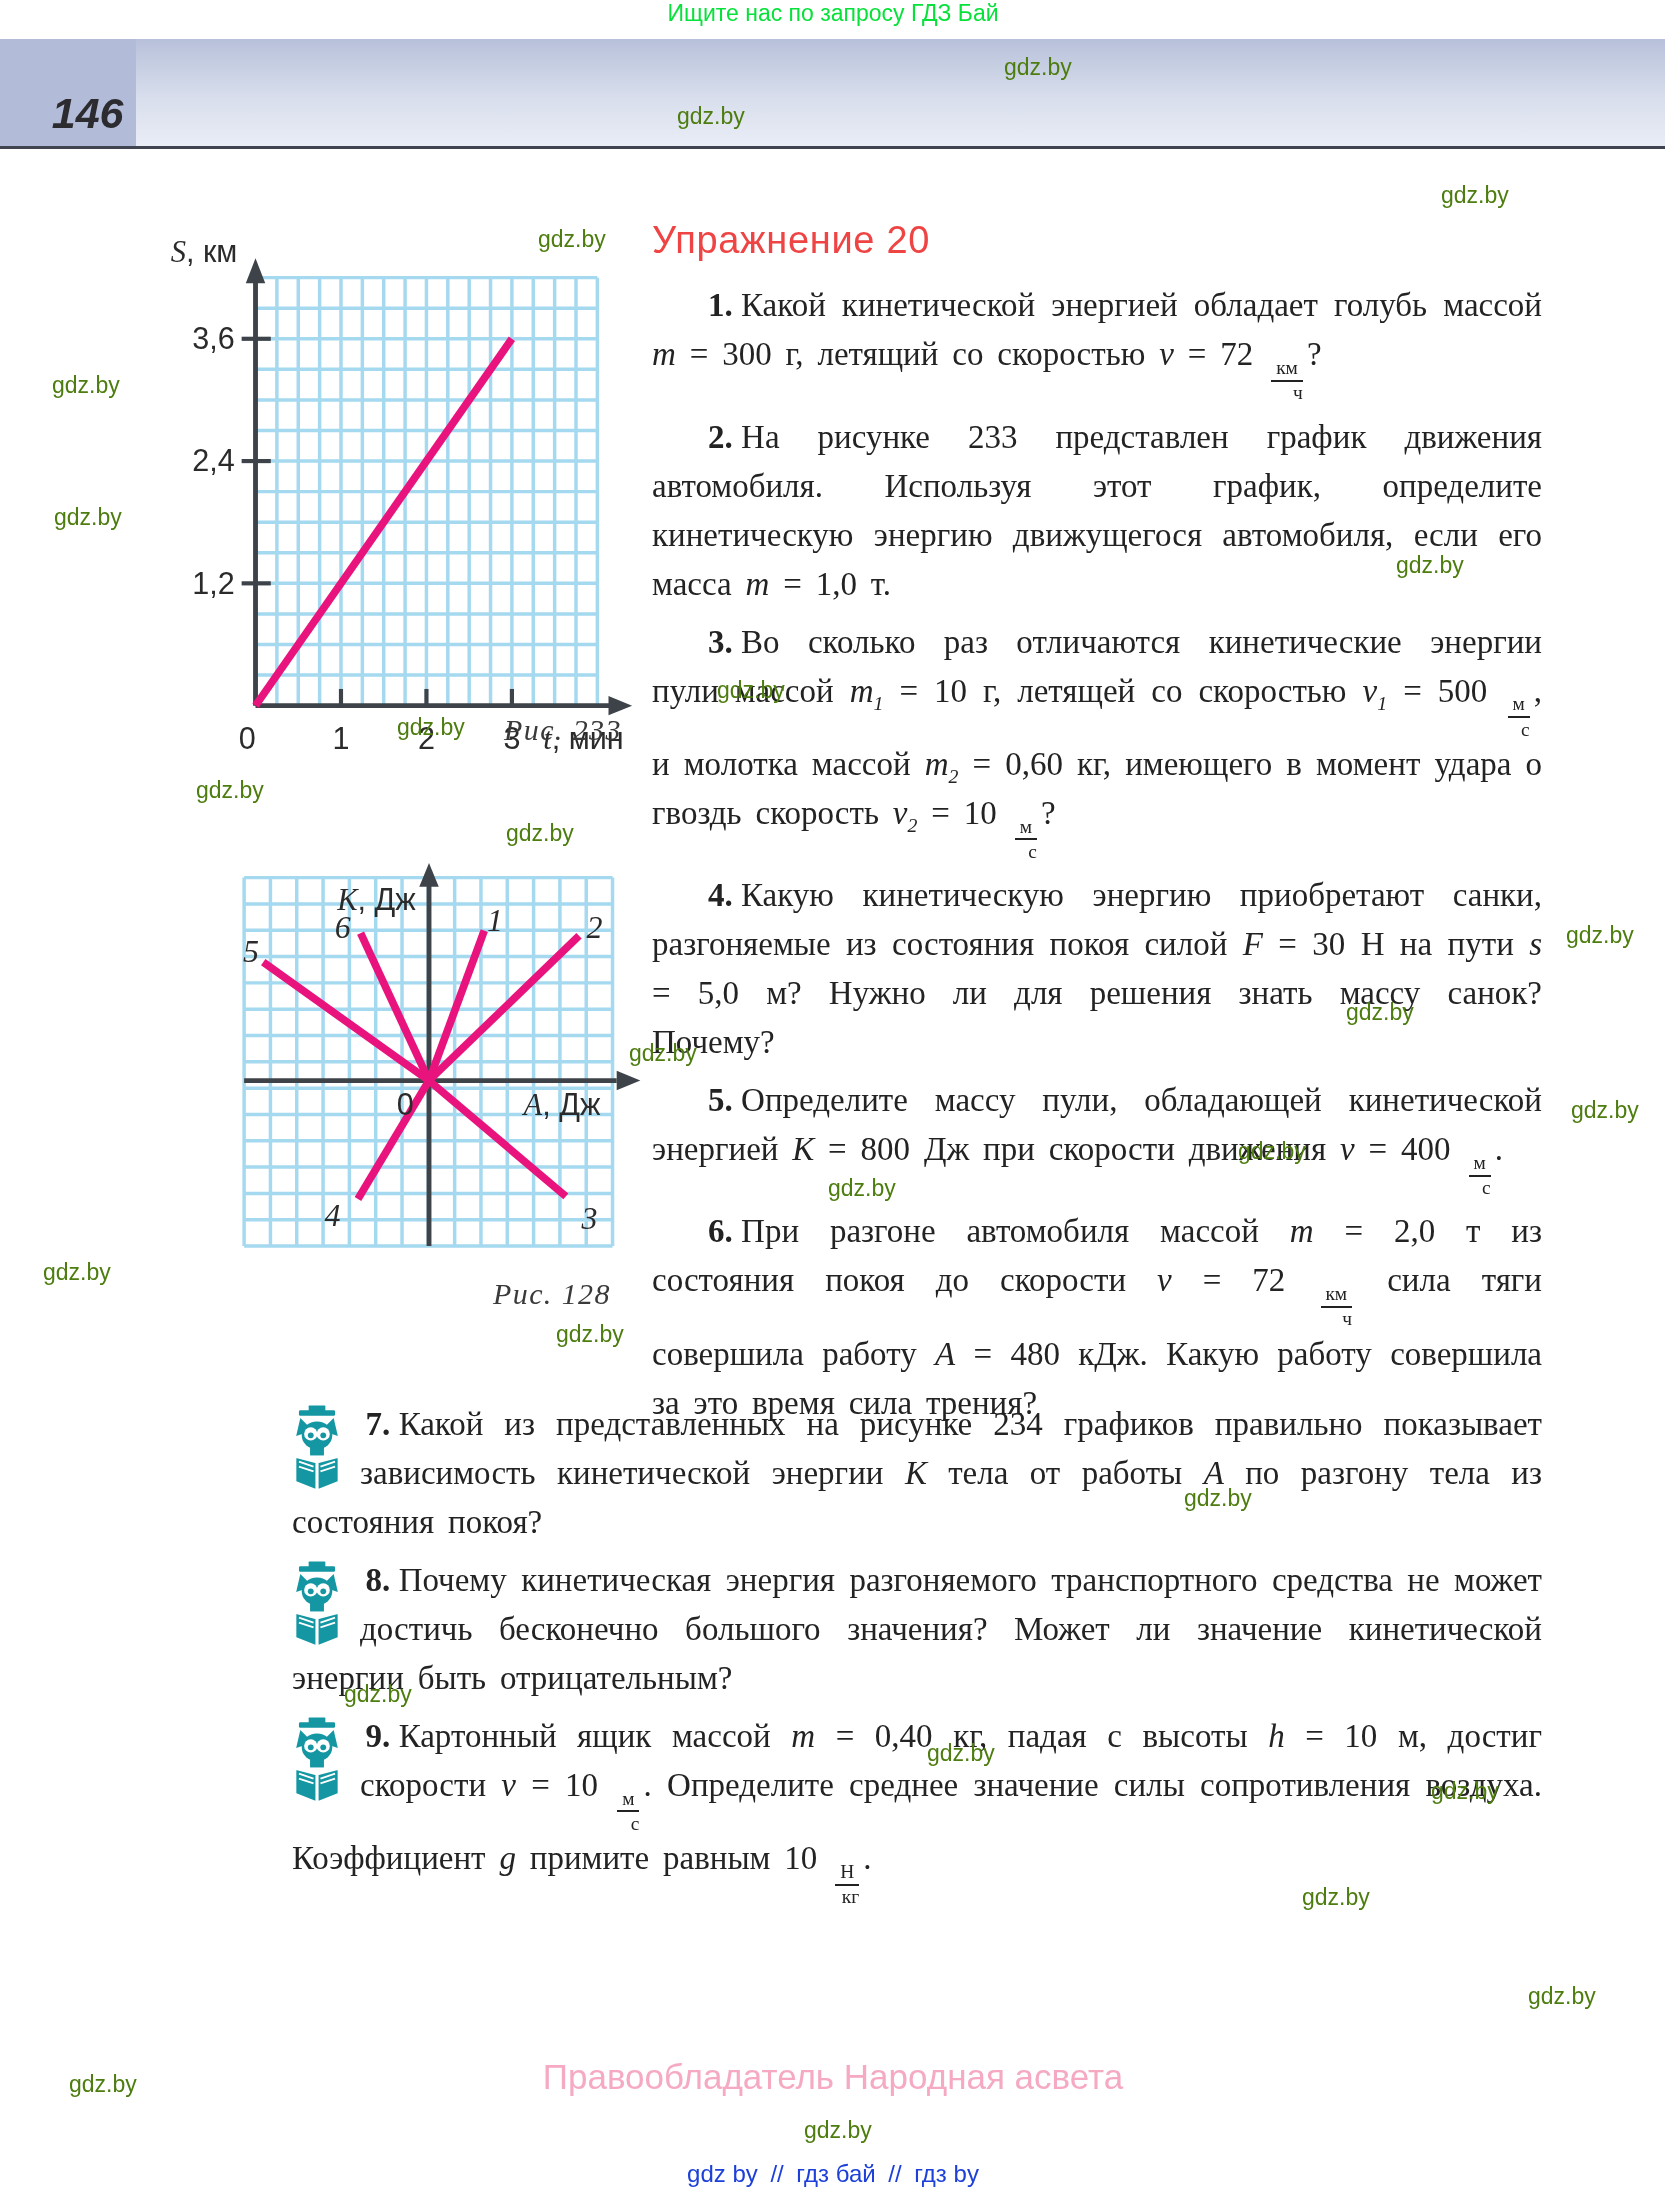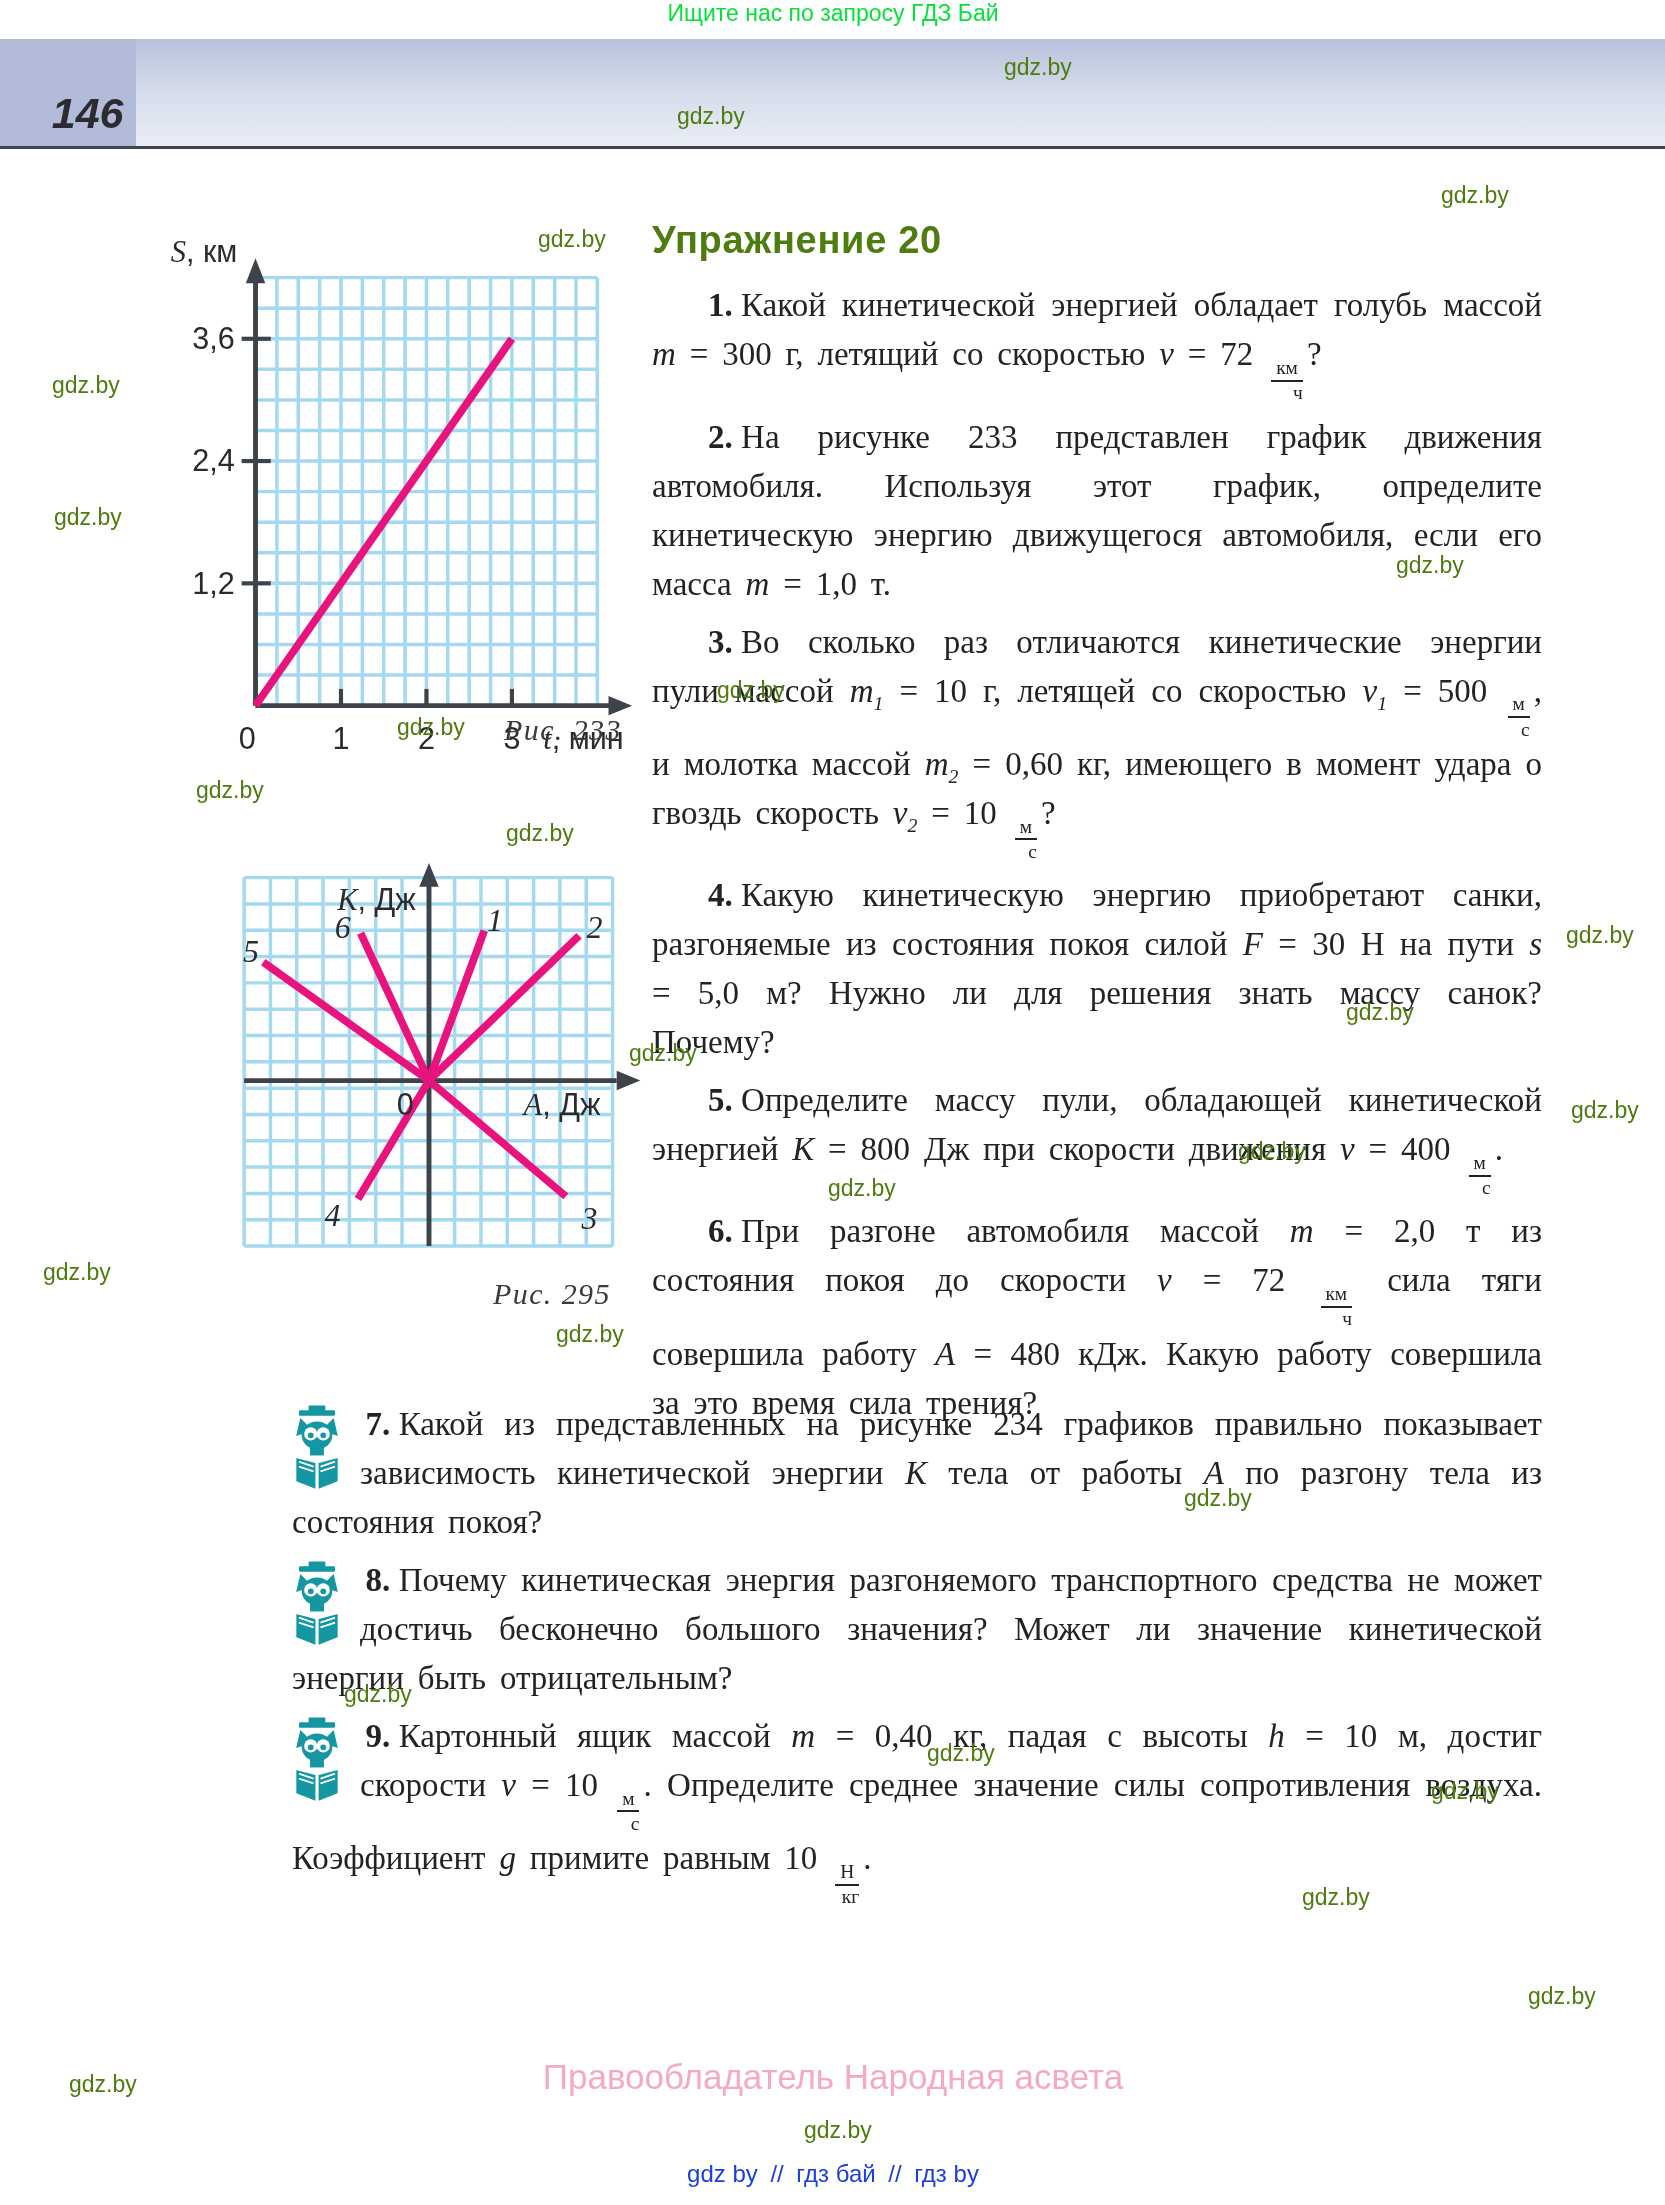--- a/index.html
+++ b/index.html
@@ -19,22 +19,22 @@
         font-size:43px;color:#2c2c30;line-height:1;}
   .ptitle{font-family:"Liberation Sans",sans-serif;font-style:italic;font-size:33px;
         color:#3c3c40;align-self:flex-end;margin:0 0 9.7px 31px;line-height:1;}
 
   .figure{position:absolute;}
   .caption{position:absolute;font-style:italic;font-size:30px;color:#3a3a3a;
         letter-spacing:1.4px;white-space:nowrap;}
 
   #col-right{position:absolute;left:652px;top:219px;width:890px;}
   #col-wide{position:absolute;left:292px;top:1400px;width:1250px;}
-  h2.extitle{font-family:"Liberation Sans",sans-serif;font-weight:bold;font-size:38px;
-        color:#4d7c0f;margin:0 0 19.4px 0;letter-spacing:0.7px;}
+  h2.extitle{font-family:"Liberation Sans",sans-serif;font-weight:normal;font-size:38px;
+        color:#ef4444;margin:0 0 19.4px 0;letter-spacing:0.7px;}
   .prob{font-size:33px;line-height:49px;text-align:justify;margin:0 0 9px 0;
         word-spacing:5.6px;}
   #col-right .prob{text-indent:56px;}
   #col-wide .prob{text-indent:5.6px;}
   .prob .num{font-weight:bold;margin-right:8.3px;}
   .vr{font-style:italic;}
   .prob sub{font-size:0.6em;line-height:0;}
   .frac{display:inline-flex;flex-direction:column;align-items:flex-end;
         vertical-align:-0.45em;font-size:19.4px;line-height:1.05;margin:0 4.2px;
         text-indent:0;word-spacing:0;}
@@ -167,21 +167,21 @@
       <line x1="282" y1="323" x2="179.778" y2="493.37" stroke="#e9137d" stroke-width="11"></line>
       <text x="143" y="532" font-family="&quot;Liberation Serif&quot;, serif" font-size="46" fill="#2b2b2b" font-style="italic" text-anchor="middle">4</text>
       <line x1="282" y1="323" x2="43.482" y2="152.63" stroke="#e9137d" stroke-width="11"></line>
       <text x="26" y="152" font-family="&quot;Liberation Serif&quot;, serif" font-size="46" fill="#2b2b2b" font-style="italic" text-anchor="middle">5</text>
       <line x1="282" y1="323" x2="183.564" y2="110.98400000000001" stroke="#e9137d" stroke-width="11"></line>
       <text x="158" y="118" font-family="&quot;Liberation Serif&quot;, serif" font-size="46" fill="#2b2b2b" font-style="italic" text-anchor="middle">6</text>
       <text x="248" y="372" font-family="&quot;Liberation Sans&quot;, sans-serif" font-size="44" fill="#2b2b2b" text-anchor="middle">0</text>
       <text x="150" y="78" font-size="44" fill="#2b2b2b" font-family="&quot;Liberation Sans&quot;, sans-serif" text-anchor="start"><tspan font-style="italic" font-family="&quot;Liberation Serif&quot;, serif">К</tspan><tspan>, Дж</tspan></text>
       <text x="418" y="372" font-size="44" fill="#2b2b2b" font-family="&quot;Liberation Sans&quot;, sans-serif" text-anchor="start"><tspan font-style="italic" font-family="&quot;Liberation Serif&quot;, serif">А</tspan><tspan>, Дж</tspan></text>
     </svg>
-  <div class="caption" style="left:493px;top:1277px">Рис. 295</div>
+  <div class="caption" style="left:493px;top:1277px">Рис. 128</div>
 
   <section id="col-right">
     <h2 class="extitle">Упражнение 20</h2>
     <div id="problems-right">
         <p class="prob"><b class="num">1.</b>Какой кинетической энергией обладает голубь массой <span class="vr">m</span> = 300 г, летящий со скоростью <span class="vr">v</span> = 72 <span class="frac">
             <span class="ft">км</span>
             <span class="fb">ч</span>
           </span>?</p>
         <p class="prob"><b class="num">2.</b>На рисунке 233 представлен график движения автомобиля. Используя этот график, определите кинетическую энергию движущегося автомобиля, если его масса <span class="vr">m</span> = 1,0 т.</p>
         <p class="prob"><b class="num">3.</b>Во сколько раз отличаются кинетические энергии пули массой <span class="vr">m<sub>1</sub></span> = 10 г, летящей со скоростью <span class="vr">v<sub>1</sub></span> = 500 <span class="frac">

